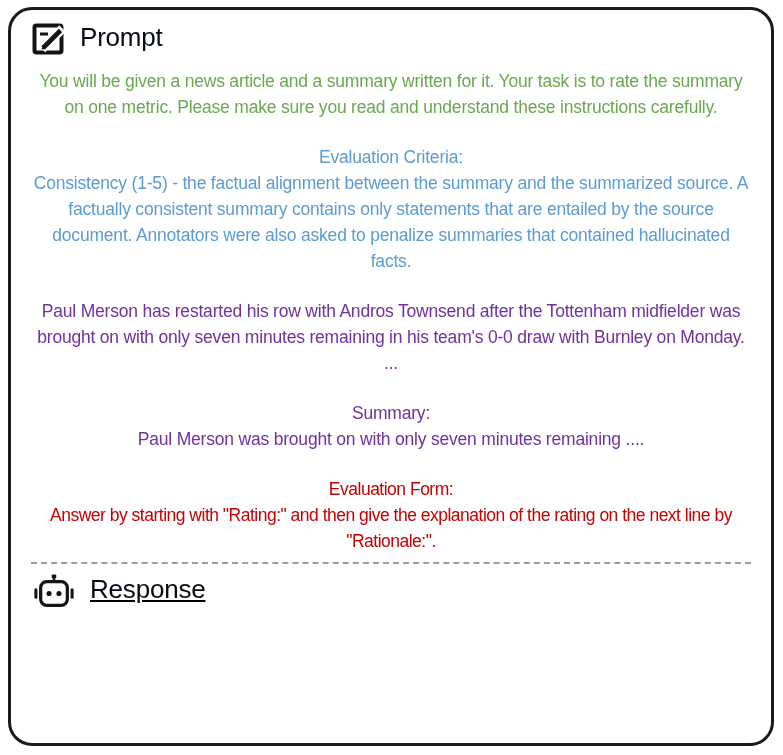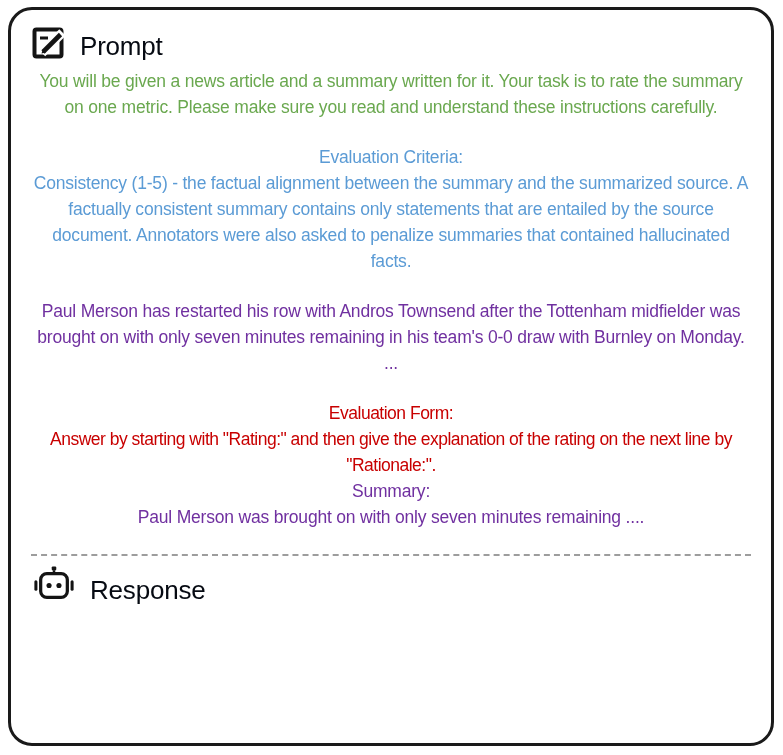--- a/index.html
+++ b/index.html
@@ -20,21 +20,21 @@
   .card{
     position:absolute;left:8px;top:7px;right:9px;bottom:9px;
     border:3px solid var(--border);
     border-radius:24px;
     padding:12px 20px 8px 20px;
     box-sizing:border-box;
     background:#ffffff;
     overflow:hidden;
   }
   .header{
-    display:flex;align-items:flex-end;gap:13px;
+    display:flex;align-items:flex-start;gap:13px;
     height:40px;margin-bottom:6px;
   }
   .header-label{
     font-size:26px;color:var(--header-text);letter-spacing:-0.2px;
   }
   .icon{display:inline-flex;align-items:center;justify-content:center;}
   .para{
     font-size:17.5px;line-height:26px;letter-spacing:-0.2px;
     margin:0 0 24px 0;
     text-align:center;
@@ -42,21 +42,21 @@
   .c-green{color:var(--instructions-green);}
   .c-blue{color:var(--criteria-blue);}
   .c-purple{color:var(--source-purple);}
   .c-red{color:var(--form-red);letter-spacing:-0.5px;}
   .c-orange{color:var(--response-orange);line-height:27px;}
   .para.last{margin-bottom:0;}
   .divider{
     border:none;border-top:2px dashed var(--divider-gray);
     margin:8px 0 10px 0;
   }
-  .response-header{}
+  .response-header{text-decoration:underline;}
   .prewrap{white-space:pre-wrap;}
 </style>
 </head>
 <body>
 
 <div class="card">
 
   <div class="header">
     <span class="icon">
       <svg width="36" height="36" viewBox="0 0 36 36" aria-hidden="true">
@@ -74,28 +74,28 @@
 
   <div class="para c-blue">
     <div>Evaluation Criteria:</div>
     <div>Consistency (1-5) - the factual alignment between the summary and the summarized source. A factually consistent summary contains only statements that are entailed by the source document. Annotators were also asked to penalize summaries that contained hallucinated facts.</div>
   </div>
 
   <div class="para c-purple">
     <div>Paul Merson has restarted his row with Andros Townsend after the Tottenham midfielder was brought on with only seven minutes remaining in his team's 0-0 draw with Burnley on Monday. ...</div>
   </div>
 
+  <div class="para c-purple">
+    <div>Summary:</div>
+    <div>Paul Merson was brought on with only seven minutes remaining ....</div>
+  </div>
+
   <div class="para c-red last">
     <div>Evaluation Form:</div>
     <div>Answer by starting with "Rating:" and then give the explanation of the rating on the next line by "Rationale:".</div>
-  </div>
-
-  <div class="para c-purple">
-    <div>Summary:</div>
-    <div>Paul Merson was brought on with only seven minutes remaining ....</div>
   </div>
 
   <hr class="divider">
 
   <div class="header response-header">
     <span class="icon">
       <svg width="46" height="40" viewBox="0 0 48 42" aria-hidden="true">
         <rect x="21.6" y="0.5" width="4.8" height="4.2" rx="1.2" fill="#141414"></rect>
         <line x1="24" y1="4.5" x2="24" y2="8" stroke="#141414" stroke-width="2.6"></line>
         <rect x="10" y="8" width="28" height="25" rx="6.5" fill="none" stroke="#141414" stroke-width="3.4"></rect>

